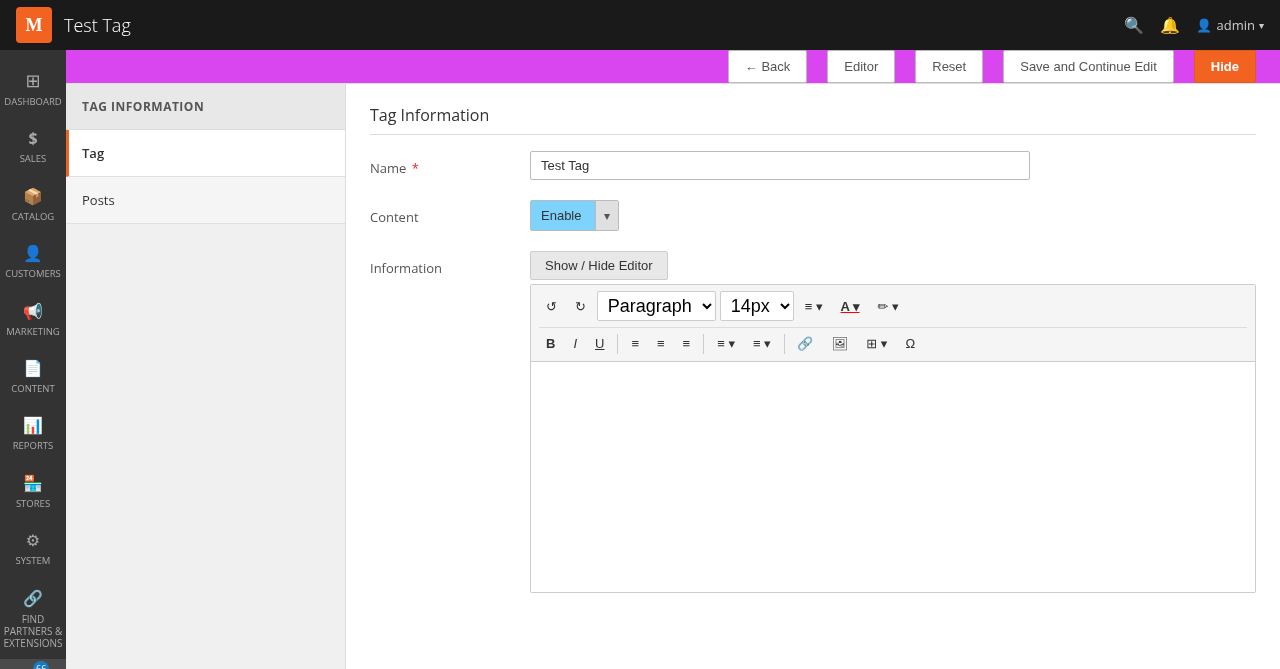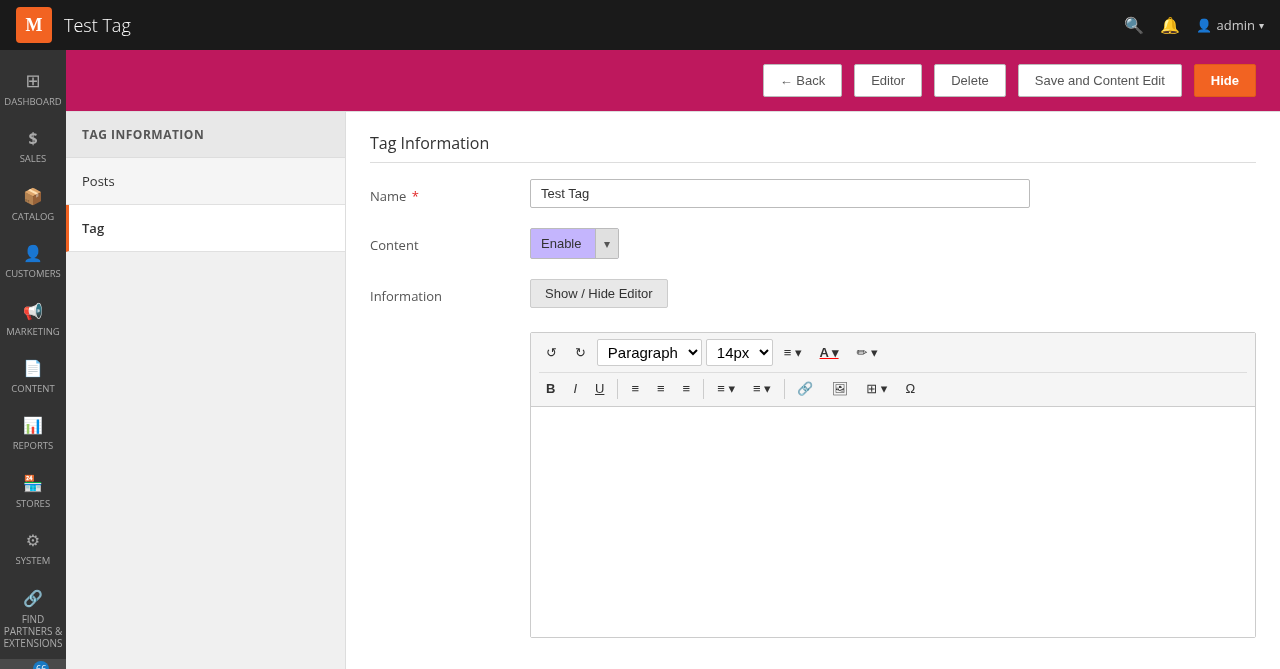--- a/index.html
+++ b/index.html
@@ -96,27 +96,27 @@
     
     .content-area {
       flex: 1;
       display: flex;
       flex-direction: column;
       overflow: hidden;
     }
 
     
     .action-bar {
-      background: #be185d;
+      background: #d946ef;
       border-bottom: 1px solid #ddd;
-      padding: 14px 24px;
+      padding: 0 24px;
       display: flex;
       align-items: center;
       justify-content: flex-end;
-      gap: 12px;
+      gap: 20px;
       flex-shrink: 0;
     }
     .action-bar .btn {
       padding: 8px 16px;
       border: 1px solid #bbb;
       background: #fff;
       cursor: pointer;
       font-size: 13px;
       color: #555;
       border-radius: 2px;
@@ -222,21 +222,21 @@
       color: #333;
       background: #fff;
     }
 
     
     .status-select-wrap {
       display: flex;
       align-items: center;
       border: 1px solid #bbb;
       border-radius: 2px;
-      background: #c4b5fd;
+      background: #7dd3fc;
       width: fit-content;
     }
     .status-select {
       padding: 6px 10px;
       border: none;
       background: transparent;
       font-size: 13px;
       color: #333;
       appearance: none;
       outline: none;
@@ -253,21 +253,21 @@
 
     
     .btn-editor {
       padding: 6px 14px;
       background: #e8e8e8;
       border: 1px solid #ccc;
       font-size: 13px;
       color: #333;
       cursor: pointer;
       border-radius: 2px;
-      margin-bottom: 24px;
+      margin-bottom: 4px;
     }
 
     
     .editor-wrap {
       border: 1px solid #ccc;
       border-radius: 2px;
       background: #fff;
     }
     .editor-toolbar {
       background: #f5f5f5;
@@ -290,21 +290,21 @@
       border: 1px solid transparent;
       cursor: pointer;
       font-size: 13px;
       color: #333;
       border-radius: 2px;
     }
     .toolbar-select {
       padding: 3px 6px;
       border: 1px solid #ccc;
       background: #fff;
-      font-size: 15px;
+      font-size: 18px;
       border-radius: 2px;
       cursor: pointer;
     }
     .toolbar-divider {
       width: 1px;
       height: 20px;
       background: #ccc;
       margin: 0 2px;
     }
     .editor-body {
@@ -382,34 +382,34 @@
       </div>
 
     </div>
   </div>
 
   <div class="content-area">
 
     <div class="action-bar">
       <button class="btn btn-back">← Back</button>
       <button class="btn">Editor</button>
-      <button class="btn">Delete</button>
-      <button class="btn btn-save-continue">Save and Content Edit</button>
+      <button class="btn">Reset</button>
+      <button class="btn btn-save-continue">Save and Continue Edit</button>
       <button class="btn btn-save">Hide</button>
     </div>
 
     <div class="page-body">
 
       <div class="left-panel">
         <div class="panel-header">Tag Information</div>
+        <div class="panel-menu-item active">
+          <span>Tag</span>
+        </div>
         <div class="panel-menu-item">
           <span>Posts</span>
-        </div>
-        <div class="panel-menu-item active">
-          <span>Tag</span>
         </div>
       </div>
 
       <div class="form-area">
         <div class="section-title">Tag Information</div>
 
         <div class="form-row">
           <div class="form-label">
             <span>Name</span>
             <span class="required">*</span>

